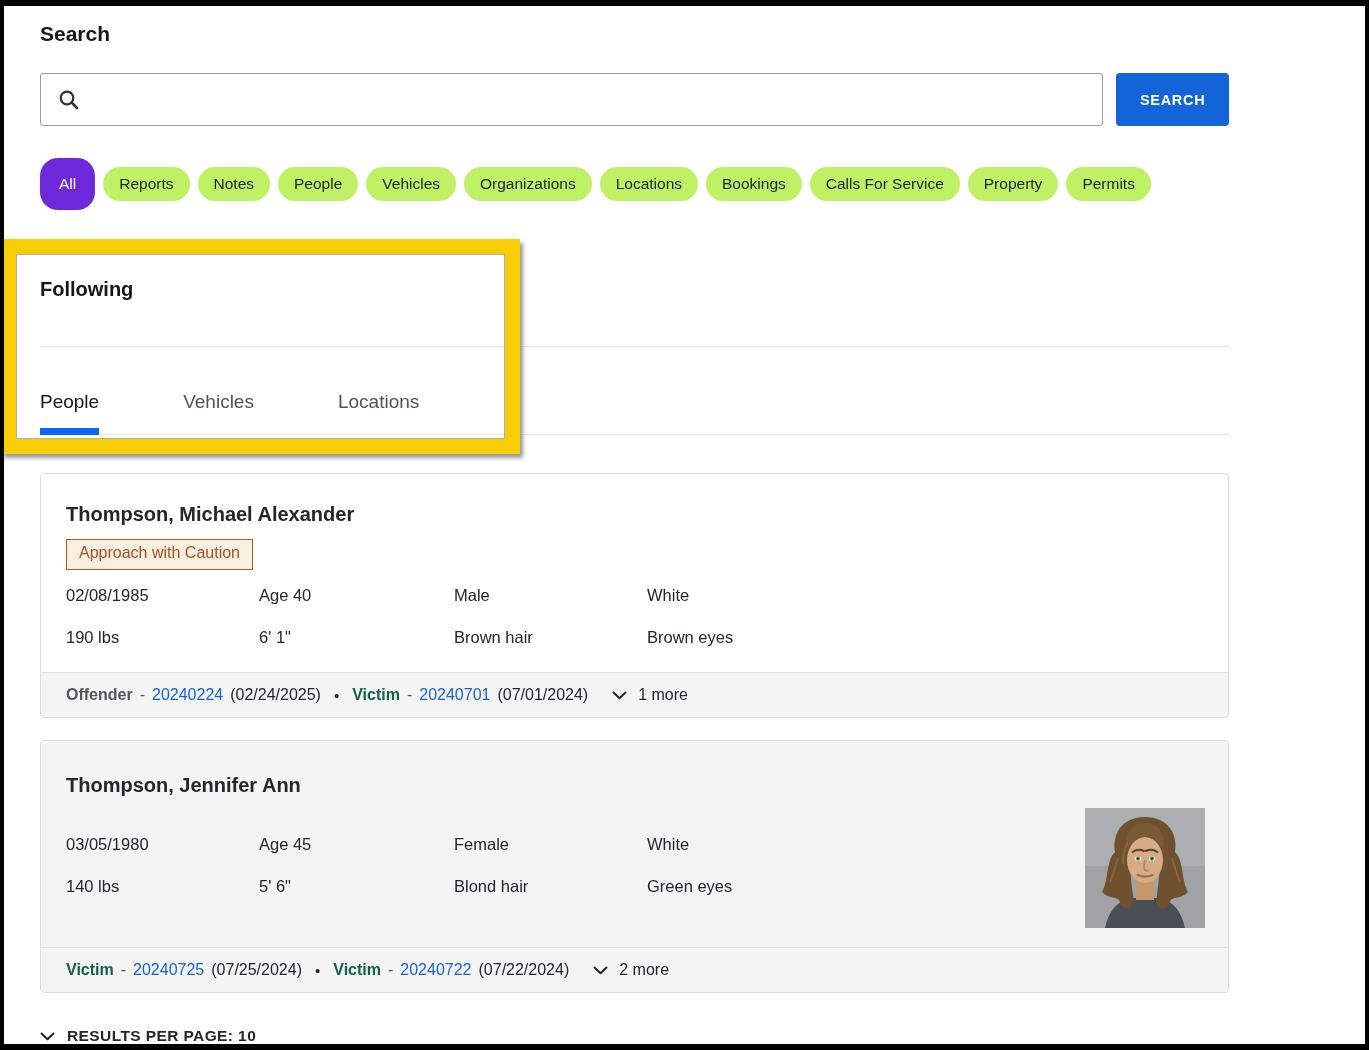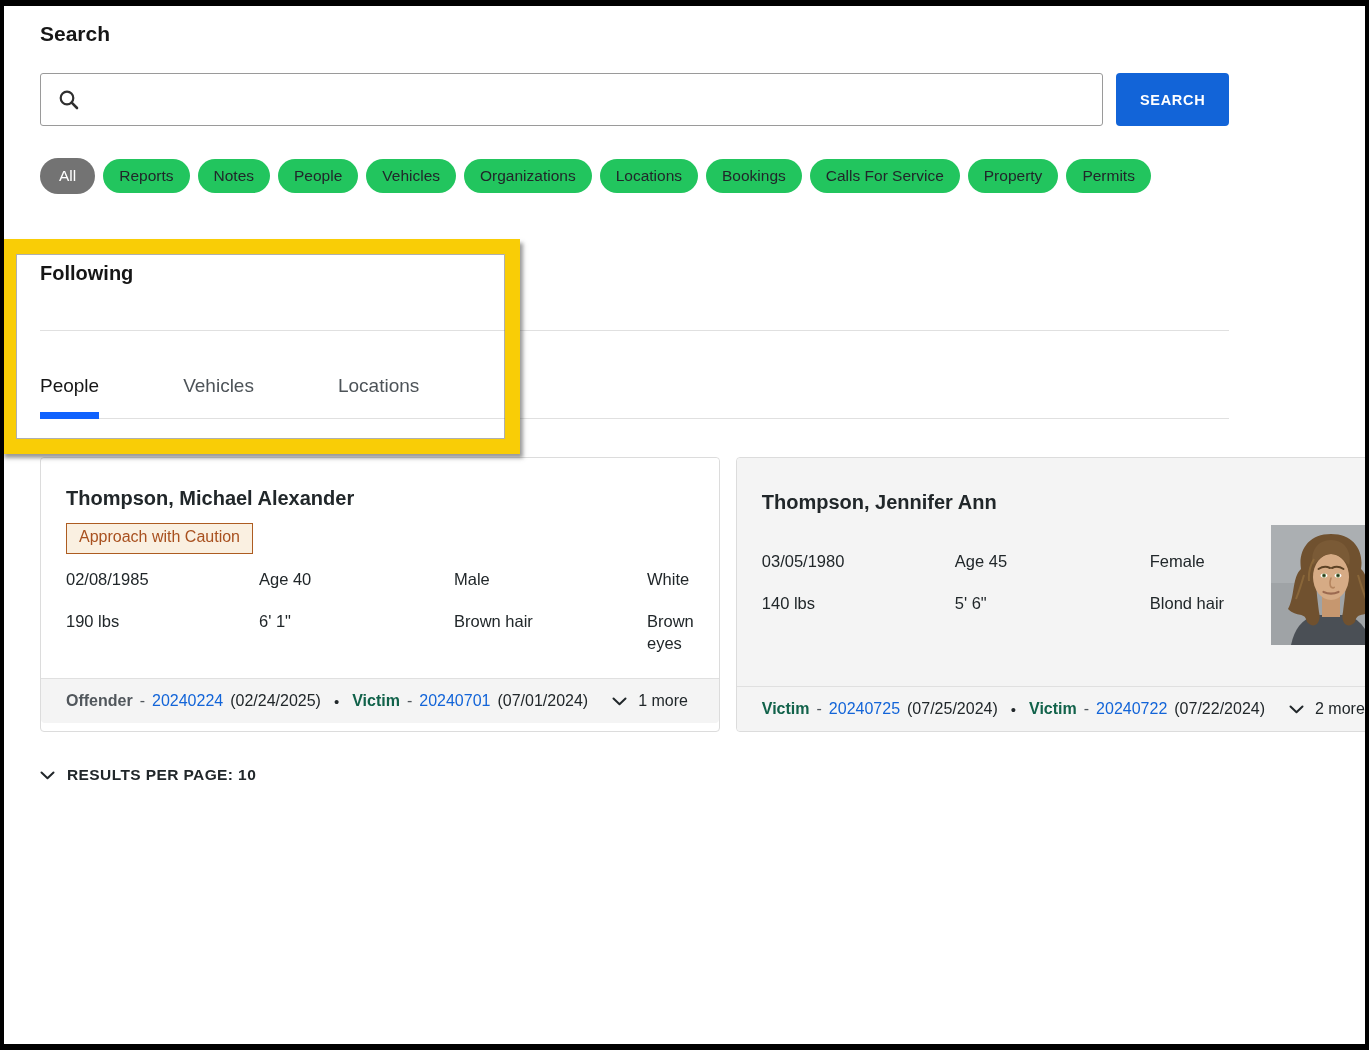--- a/index.html
+++ b/index.html
@@ -32,38 +32,38 @@
   .search-btn {
     margin-left: 13px; width: 121px; height: 53px;
     background: #1264d8; color: #fff; border: none; border-radius: 4px;
     font-family: "Liberation Sans", sans-serif;
     font-size: 14.5px; font-weight: 700; letter-spacing: 0.7px; cursor: pointer;
   }
 
   .pills { display: flex; gap: 8px; margin-top: 32px; align-items: center; }
   .pill {
     height: 34px; padding: 0 16px; border-radius: 17px; border: none;
-    background: #22c55e; color: #21272a; font-size: 15.5px;
+    background: #bef264; color: #21272a; font-size: 15.5px;
     font-family: "Liberation Sans", sans-serif;
     display: inline-flex; align-items: center; cursor: pointer; white-space: nowrap;
   }
-  .pill.selected { background: #737373; color: #fff; padding: 0 19px; height: 36px; border-radius: 18px; }
+  .pill.selected { background: #6d28d9; color: #fff; padding: 0 19px; height: 52px; border-radius: 18px; }
 
   .following-title { font-size: 20px; font-weight: 700; color: #161616; margin: 68px 0 0; line-height: 23px; }
   .divider { border: none; border-top: 1px solid #e0e0e0; margin: 45px 0 0; }
 
   .tabbar { display: flex; gap: 84px; margin-top: 43px; border-bottom: 1px solid #e0e0e0; }
   .tab { font-size: 19px; line-height: 24px; color: #4d5358; padding-bottom: 20px; position: relative; cursor: pointer; }
   .tab.active { color: #161616; }
   .tab.active::after {
     content: ""; position: absolute; left: 0; bottom: -1px;
     width: 100%; height: 7px; background: #0f62fe;
   }
 
-  .cards { margin-top: 38px; display: flex; flex-direction: row; gap: 16px; }
+  .cards { margin-top: 38px; display: flex; flex-direction: column; gap: 22px; }
   .card { border: 1px solid #dcdcdc; border-radius: 4px; background: #fff; position: relative; }
   .card-body { padding: 29px 25px 24px; border-radius: 4px 4px 0 0; background: #fff; }
   .card.alt .card-body { background: #f4f4f4; }
   .card-title { font-size: 20px; font-weight: 700; margin: 0; color: #21272a; line-height: 23px; }
   .badge-row { margin-top: 13px; }
   .caution {
     display: inline-block; border: 1.5px solid #ad5c21; color: #a8501f;
     background: #faf0e1; font-size: 16px; padding: 4px 12px 7px; border-radius: 0;
   }
   .details {

